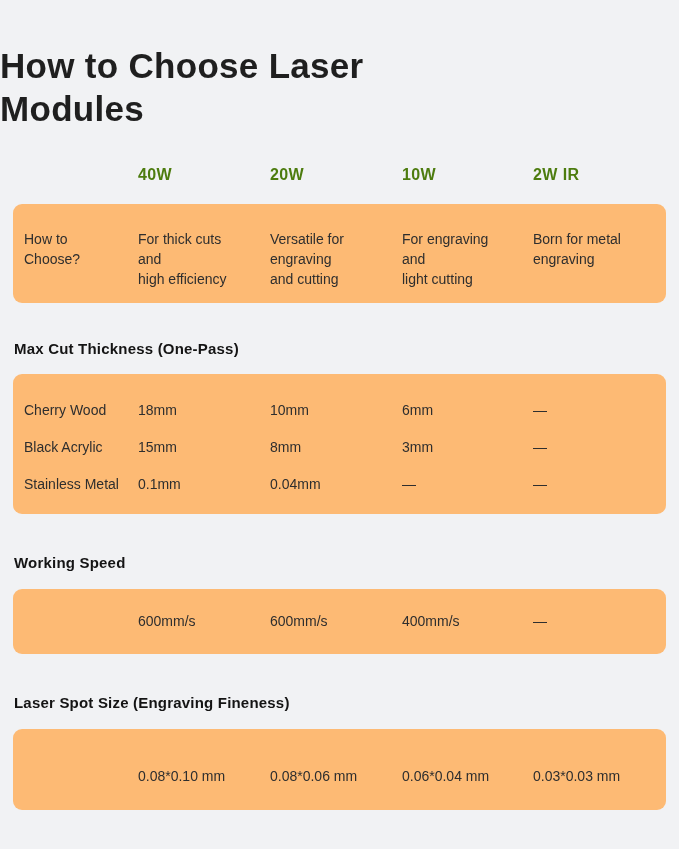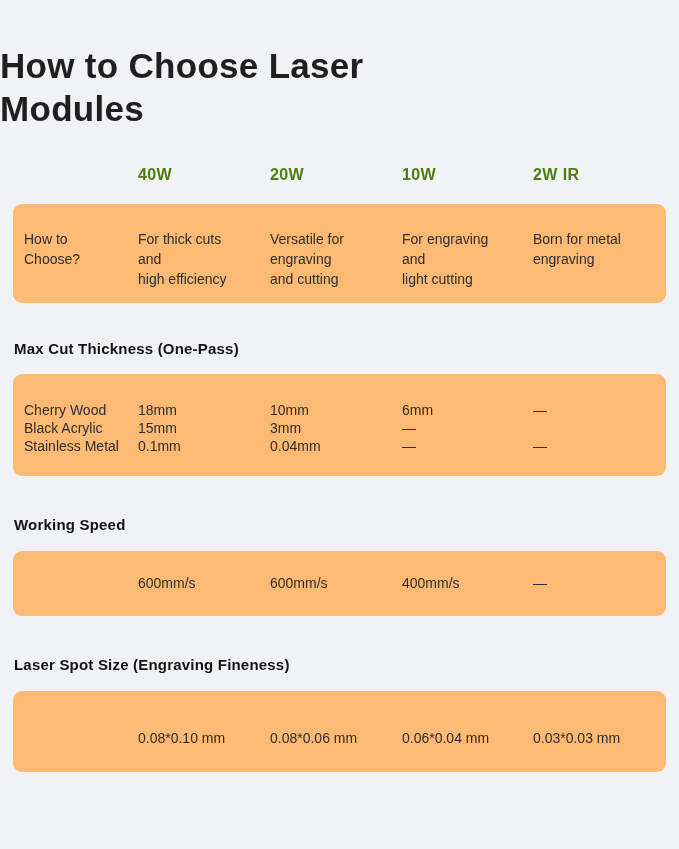--- a/index.html
+++ b/index.html
@@ -66,20 +66,21 @@
   }
   .mt-thickness { margin-top: 37px; }
   .mt-speed { margin-top: 40px; }
   .mt-spot { margin-top: 40px; }
 
   .thickness-card {
     margin-top: 17px;
     padding: 27px 0 21px 0;
     display: flex;
     flex-direction: column;
+    gap: 19px;
   }
   .thickness-card .cell { line-height: 18px; }
 
   .speed-card { margin-top: 18px; padding: 24px 0; }
   .speed-card .cell { line-height: 17px; }
 
   .spot-card { margin-top: 18px; padding: 25px 0; }
   .spot-card .cell { line-height: 17px; margin-top: 14px; }
 </style>
 </head>
@@ -122,20 +123,21 @@
     <div class="row-grid">
       <div class="cell">Cherry Wood</div>
       <div class="cell">18mm</div>
       <div class="cell">10mm</div>
       <div class="cell">6mm</div>
       <div class="cell">—</div>
     </div>
     <div class="row-grid">
       <div class="cell">Black Acrylic</div>
       <div class="cell">15mm</div>
+      <div class="cell">8mm</div>
       <div class="cell">3mm</div>
       <div class="cell">—</div>
     </div>
     <div class="row-grid">
       <div class="cell">Stainless Metal</div>
       <div class="cell">0.1mm</div>
       <div class="cell">0.04mm</div>
       <div class="cell">—</div>
       <div class="cell">—</div>
     </div>

